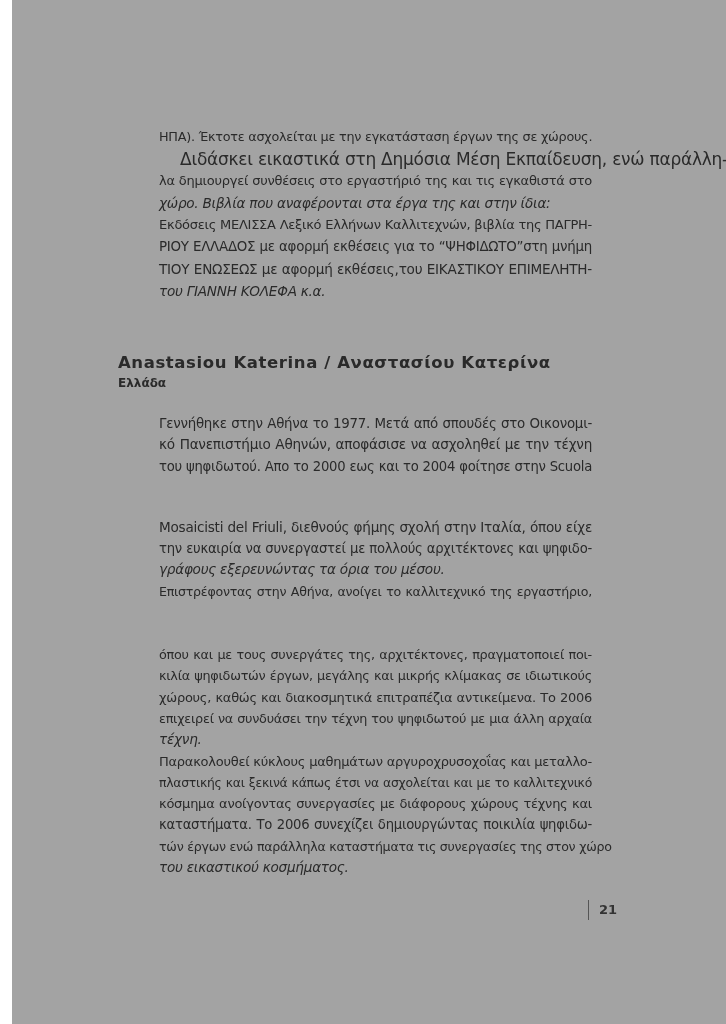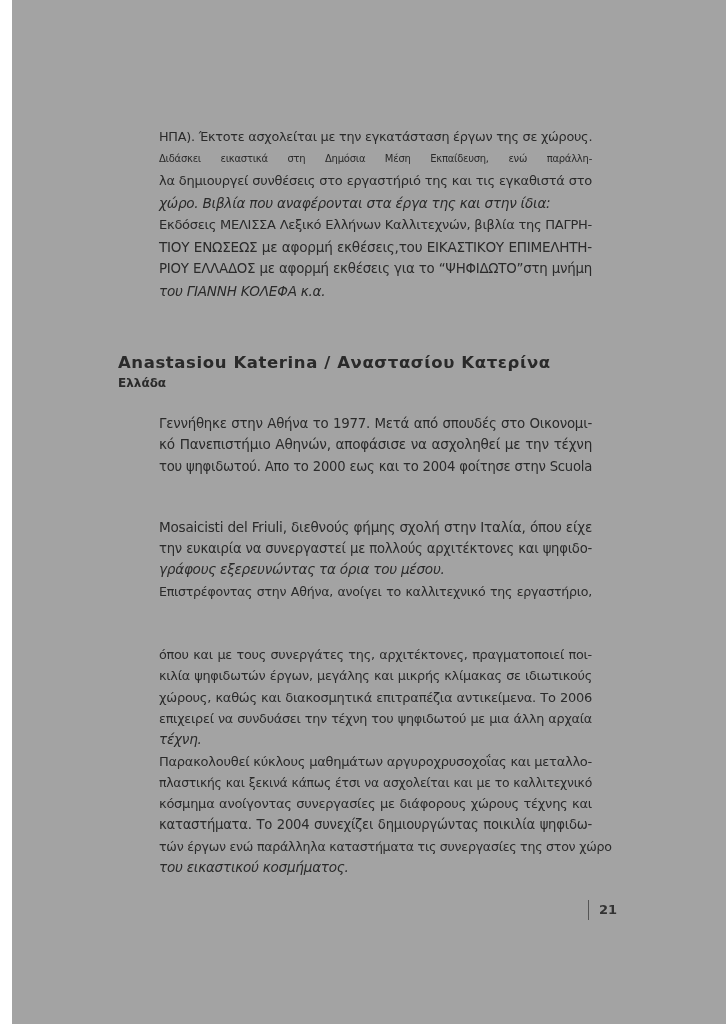--- a/index.html
+++ b/index.html
@@ -22,26 +22,26 @@
                  border-left: 1px solid #555; padding-left: 10px;
                  font-size: 13px; line-height: 20px; color: #333; font-weight: bold; }
 </style>
 </head>
 <body>
 
 <div class="page">
 
   <div class="block" id="block1">
     <span class="line" style="white-space: nowrap; display: block; font-size: 12.8px;">ΗΠΑ). Έκτοτε ασχολείται με την εγκατάσταση έργων της σε χώρους.</span>
-    <span class="line" style="white-space: nowrap; display: block; font-size: 10px;">Διδάσκει εικαστικά στη Δημόσια Μέση Εκπαίδευση, ενώ παράλλη-</span>
+    <span class="line" style="white-space: nowrap; display: block; font-size: 17px; margin-left: 21px;">Διδάσκει εικαστικά στη Δημόσια Μέση Εκπαίδευση, ενώ παράλλη-</span>
     <span class="line" style="white-space: nowrap; display: block; font-size: 13px;">λα δημιουργεί συνθέσεις στο εργαστήριό της και τις εγκαθιστά στο</span>
     <span class="line last" style="white-space: nowrap; display: block;">χώρο. Βιβλία που αναφέρονται στα έργα της και στην ίδια:</span>
     <span class="line" style="white-space: nowrap; display: block; font-size: 13px;">Εκδόσεις ΜΕΛΙΣΣΑ Λεξικό Ελλήνων Καλλιτεχνών, βιβλία της ΠΑΓΡΗ-</span>
+    <span class="line" style="white-space: nowrap; display: block; font-size: 13.4px;">ΡΙΟΥ ΕΛΛΑΔΟΣ με αφορμή εκθέσεις για το “ΨΗΦΙΔΩΤΟ”στη μνήμη</span>
     <span class="line" style="white-space: nowrap; display: block;">ΤΙΟΥ ΕΝΩΣΕΩΣ με αφορμή εκθέσεις,του ΕΙΚΑΣΤΙΚΟΥ ΕΠΙΜΕΛΗΤΗ-</span>
-    <span class="line" style="white-space: nowrap; display: block; font-size: 13.4px;">ΡΙΟΥ ΕΛΛΑΔΟΣ με αφορμή εκθέσεις για το “ΨΗΦΙΔΩΤΟ”στη μνήμη</span>
     <span class="line last" style="white-space: nowrap; display: block;">του ΓΙΑΝΝΗ ΚΟΛΕΦΑ κ.α.</span>
   </div>
 
   <div class="heading">Anastasiou Katerina / Αναστασίου Κατερίνα</div>
   <div class="subheading">Ελλάδα</div>
 
   <div class="block" id="block2">
     <span class="line" style="white-space: nowrap; display: block; font-size: 13.4px;">Γεννήθηκε στην Αθήνα το 1977. Μετά από σπουδές στο Οικονομι-</span>
     <span class="line" style="white-space: nowrap; display: block;">κό Πανεπιστήμιο Αθηνών, αποφάσισε να ασχοληθεί με την τέχνη</span>
     <span class="line" style="white-space: nowrap; display: block; font-size: 13.2px;">του ψηφιδωτού. Απο το 2000 εως και το 2004 φοίτησε στην Scuola</span>
@@ -50,19 +50,19 @@
     <span class="line last" style="white-space: nowrap; display: block;">γράφους εξερευνώντας τα όρια του μέσου.</span>
     <span class="line" style="white-space: nowrap; display: block; font-size: 12.6px;">Επιστρέφοντας στην Αθήνα, ανοίγει το καλλιτεχνικό της εργαστήριο,</span>
     <span class="line" style="white-space: nowrap; display: block; font-size: 12.8px; margin-top: 42px;">όπου και με τους συνεργάτες της, αρχιτέκτονες, πραγματοποιεί ποι-</span>
     <span class="line" style="white-space: nowrap; display: block; font-size: 12.8px;">κιλία ψηφιδωτών έργων, μεγάλης και μικρής κλίμακας σε ιδιωτικούς</span>
     <span class="line" style="white-space: nowrap; display: block; font-size: 13px;">χώρους, καθώς και διακοσμητικά επιτραπέζια αντικείμενα. Το 2006</span>
     <span class="line" style="white-space: nowrap; display: block; font-size: 12.8px;">επιχειρεί να συνδυάσει την τέχνη του ψηφιδωτού με μια άλλη αρχαία</span>
     <span class="line last" style="white-space: nowrap; display: block;">τέχνη.</span>
     <span class="line" style="white-space: nowrap; display: block; font-size: 13px;">Παρακολουθεί κύκλους μαθημάτων αργυροχρυσοχοΐας και μεταλλο-</span>
     <span class="line" style="white-space: nowrap; display: block; font-size: 12.4px;">πλαστικής και ξεκινά κάπως έτσι να ασχολείται και με το καλλιτεχνικό</span>
     <span class="line" style="white-space: nowrap; display: block; font-size: 13px;">κόσμημα ανοίγοντας συνεργασίες με διάφορους χώρους τέχνης και</span>
-    <span class="line" style="white-space: nowrap; display: block; font-size: 13.2px;">καταστήματα. Το 2004 συνεχίζει δημιουργώντας ποικιλία ψηφιδω-</span>
+    <span class="line" style="white-space: nowrap; display: block; font-size: 13.2px;">καταστήματα. Το 2006 συνεχίζει δημιουργώντας ποικιλία ψηφιδω-</span>
     <span class="line" style="white-space: nowrap; display: block; font-size: 12.6px;">τών έργων ενώ παράλληλα καταστήματα τις συνεργασίες της στον χώρο</span>
     <span class="line last" style="white-space: nowrap; display: block;">του εικαστικού κοσμήματος.</span>
   </div>
 
   <div class="page-number">21</div>
 </div>
 
 </body></html>

